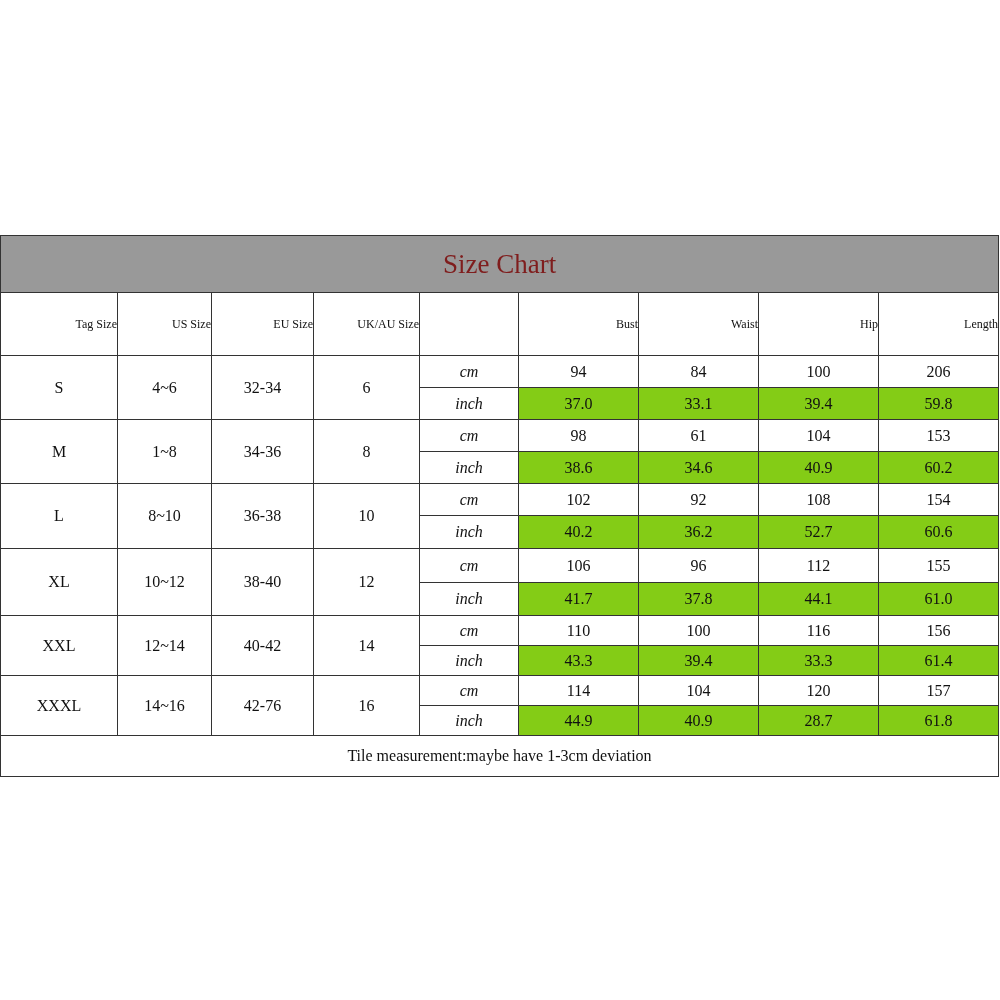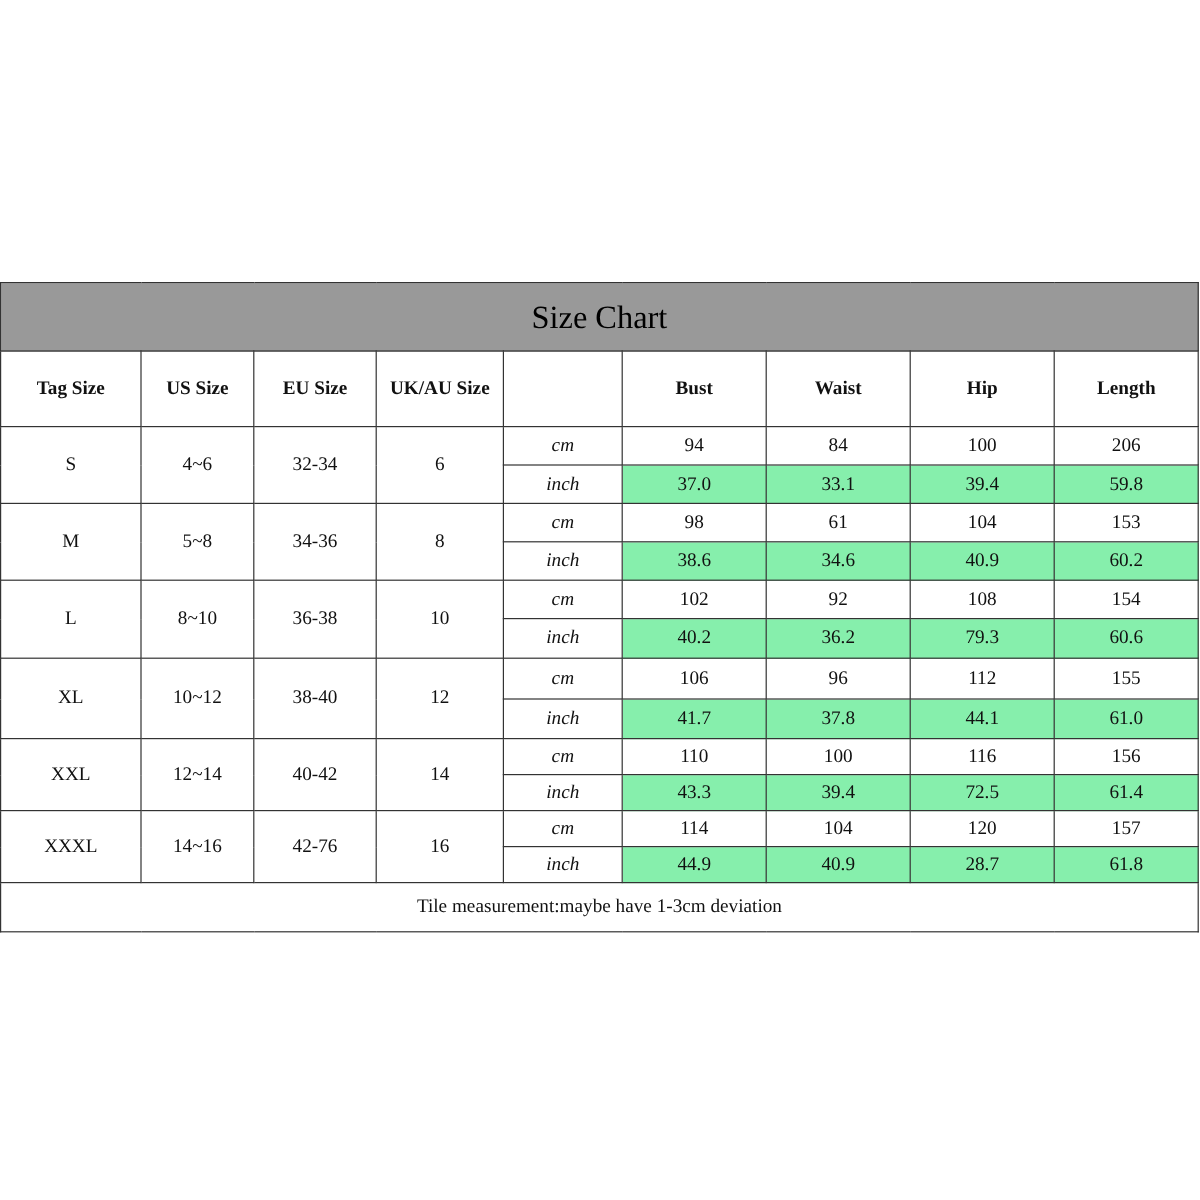--- a/index.html
+++ b/index.html
@@ -1,24 +1,24 @@
 <!DOCTYPE html>
 <html><head>
 <meta charset="utf-8">
 <style>
   html, body { margin: 0; padding: 0; background: #ffffff; }
   body { width: 1000px; height: 1000px; position: relative; overflow: hidden;
          font-family: "Liberation Serif", serif; color: #111; }
   .chart { position: absolute; left: 0; top: 235px; width: 998px; }
   table { border-collapse: collapse; width: 998px; table-layout: fixed; }
   td { border: 1.5px solid #333; text-align: center; vertical-align: middle; padding: 0; font-size: 16px; }
-  td.title { background: #999999; font-size: 27px; height: 56px; color: #000000; }
-  td.hdr { font-weight: bold; font-size: 16px; height: 62px; }
+  td.title { background: #999999; font-size: 27px; height: 56px; color: #7f1d1d; }
+  td.hdr { font-weight: normal; font-size: 12px; height: 62px; text-align: right; }
   td.sub { height: 29px; font-style: italic; }
-  td.gray { background: #86efac; }
+  td.gray { background: #84cc16; }
   td.note { height: 40px; font-size: 16px; }
 </style>
 </head>
 <body>
 
 <div class="chart">
   <table>
     <colgroup>
       <col style="width:117px">
         <col style="width:94px">
@@ -58,21 +58,21 @@
         </tr>
         <tr>
           <td class="sub" style="height: 31px;">inch</td>
           <td class="gray">37.0</td>
           <td class="gray">33.1</td>
           <td class="gray">39.4</td>
           <td class="gray">59.8</td>
         </tr>
         <tr>
           <td rowspan="2">M</td>
-          <td rowspan="2">5~8</td>
+          <td rowspan="2">1~8</td>
           <td rowspan="2">34-36</td>
           <td rowspan="2">8</td>
           <td class="sub" style="height: 31px;">cm</td>
           <td>98</td>
           <td>61</td>
           <td>104</td>
           <td>153</td>
         </tr>
         <tr>
           <td class="sub" style="height: 31px;">inch</td>
@@ -89,21 +89,21 @@
           <td class="sub" style="height: 31px;">cm</td>
           <td>102</td>
           <td>92</td>
           <td>108</td>
           <td>154</td>
         </tr>
         <tr>
           <td class="sub" style="height: 32px;">inch</td>
           <td class="gray">40.2</td>
           <td class="gray">36.2</td>
-          <td class="gray">79.3</td>
+          <td class="gray">52.7</td>
           <td class="gray">60.6</td>
         </tr>
         <tr>
           <td rowspan="2">XL</td>
           <td rowspan="2">10~12</td>
           <td rowspan="2">38-40</td>
           <td rowspan="2">12</td>
           <td class="sub" style="height: 33px;">cm</td>
           <td>106</td>
           <td>96</td>
@@ -125,21 +125,21 @@
           <td class="sub" style="height: 29px;">cm</td>
           <td>110</td>
           <td>100</td>
           <td>116</td>
           <td>156</td>
         </tr>
         <tr>
           <td class="sub" style="height: 29px;">inch</td>
           <td class="gray">43.3</td>
           <td class="gray">39.4</td>
-          <td class="gray">72.5</td>
+          <td class="gray">33.3</td>
           <td class="gray">61.4</td>
         </tr>
         <tr>
           <td rowspan="2">XXXL</td>
           <td rowspan="2">14~16</td>
           <td rowspan="2">42-76</td>
           <td rowspan="2">16</td>
           <td class="sub" style="height: 29px;">cm</td>
           <td>114</td>
           <td>104</td>

